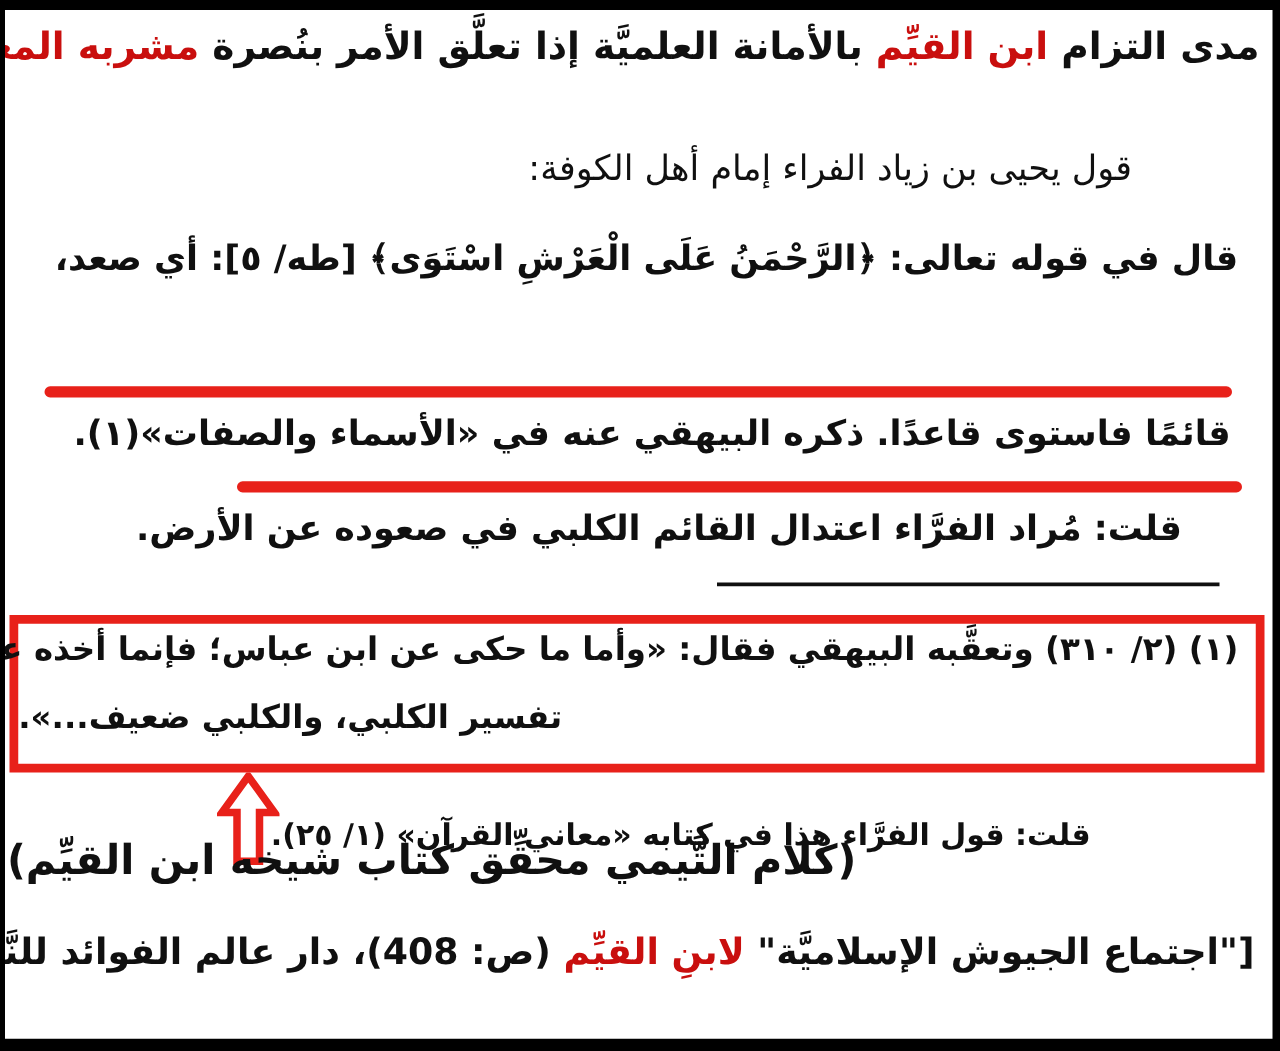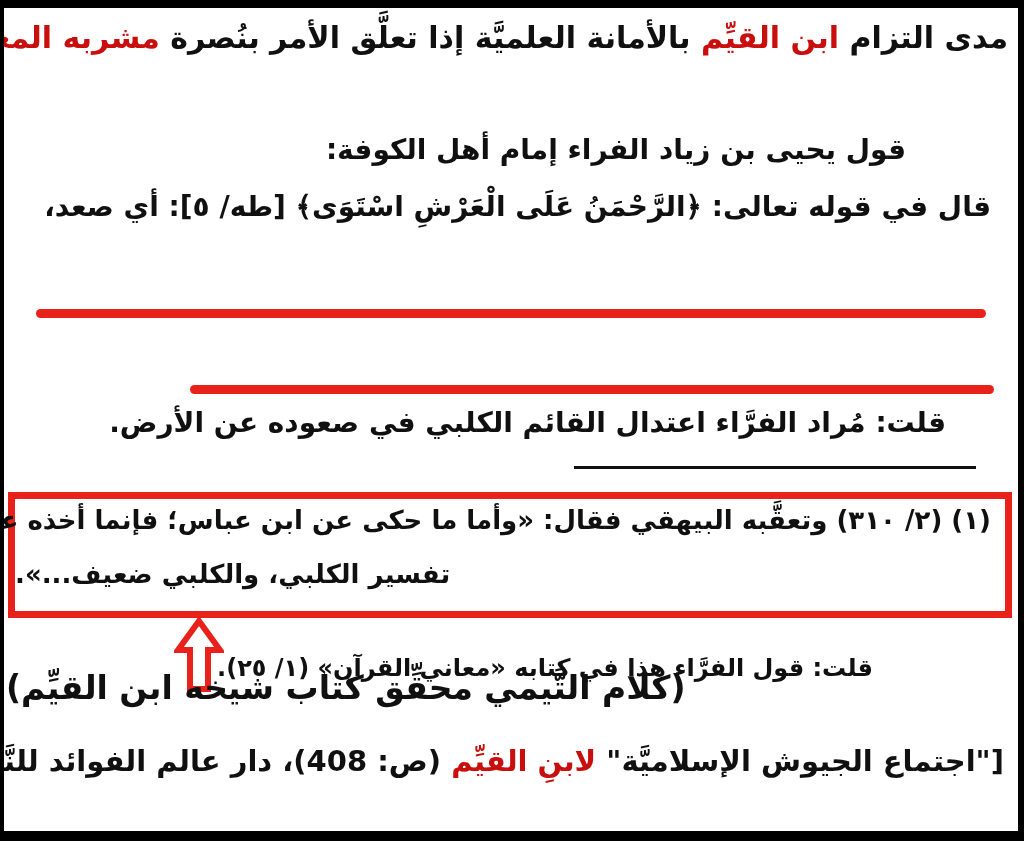--- a/index.html
+++ b/index.html
@@ -22,21 +22,21 @@
     overflow:hidden;
     direction:rtl;
   }
   .abs{position:absolute;white-space:nowrap;color:var(--ink);}
   .red{color:var(--text-red);}
   .title{
     top:12px;left:10px;right:10px;
     text-align:center;font-size:30px;font-weight:bold;
   }
   .heading{
-    top:110px;right:112px;font-size:28px;font-weight:bold;margin-top:15px;
+    top:110px;right:112px;font-size:28px;font-weight:normal;
   }
   .bodyline{font-size:28px;font-weight:bold;}
   .line1{top:182px;right:27px;}
   .line2{top:250px;right:33px;}
   .line3{top:322px;right:33px;}
   .comment1{top:398px;right:72px;}
   .underline{
     position:absolute;height:9px;border-radius:5px;
     background:var(--annotation-red);
   }
@@ -75,20 +75,21 @@
   <div class="abs title">
     <span>مدى التزام </span><span class="red">ابن القيِّم</span><span> بالأمانة العلميَّة إذا تعلَّق الأمر بنُصرة </span><span class="red">مشربه المعروف</span>
   </div>
 
   <div class="abs heading">قول يحيى بن زياد الفراء إمام أهل الكوفة:</div>
 
   <div class="abs bodyline line1">قال في قوله تعالى: ﴿الرَّحْمَنُ عَلَى الْعَرْشِ اسْتَوَى﴾ [طه/ ٥]: أي صعد،</div>
 
   <div class="underline underline1"></div>
 
+  <div class="abs bodyline line3">قائمًا فاستوى قاعدًا. ذكره البيهقي عنه في «الأسماء والصفات»(١).</div>
 
   <div class="underline underline2"></div>
 
   <div class="abs bodyline comment1">قلت: مُراد الفرَّاء اعتدال القائم الكلبي في صعوده عن الأرض.</div>
 
   <div class="separator"></div>
 
   <div class="footnote-box">
     <div class="fb-line fb-line1">(١) (٢/ ٣١٠) وتعقَّبه البيهقي فقال: «وأما ما حكى عن ابن عباس؛ فإنما أخذه عن</div>
     <div class="fb-line fb-line2">تفسير الكلبي، والكلبي ضعيف...».</div>

